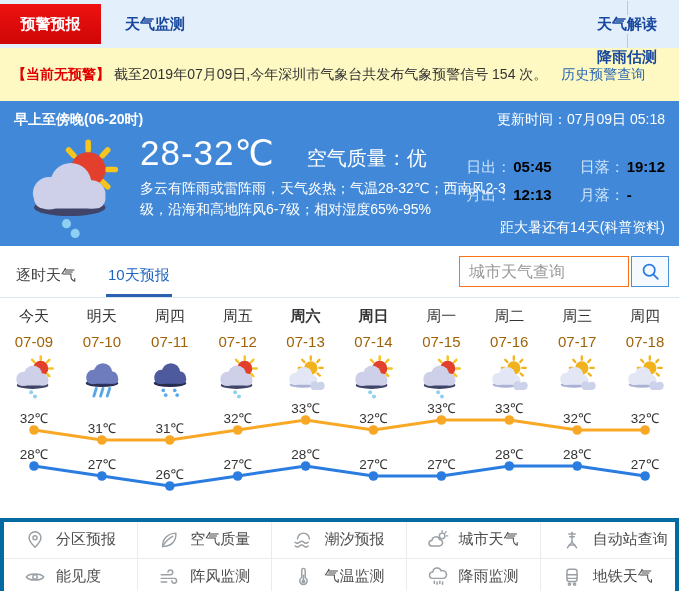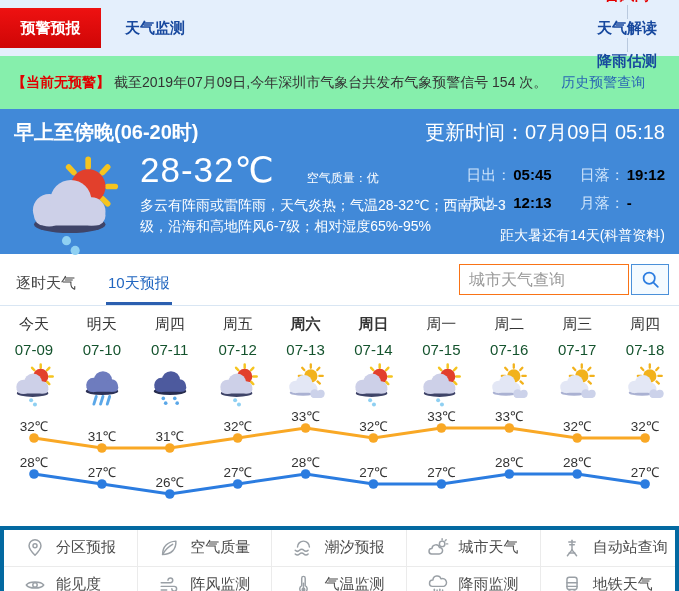--- a/index.html
+++ b/index.html
@@ -1,43 +1,43 @@
 <!DOCTYPE html>
 <html><head>
 <meta charset="utf-8">
 <style>
   * { margin:0; padding:0; box-sizing:border-box; }
   body { width:679px; height:591px; font-family:"Liberation Sans","DejaVu Sans",sans-serif; background:#fff; overflow:hidden; }
   .page { width:679px; height:591px; position:relative; background:#fff; }
 
   
-  .topnav { height:56px; background:#e4effc; display:flex; align-items:center; }
+  .topnav { height:48px; background:#e4effc; display:flex; align-items:center; }
   .nav-tab-active { width:101px; height:40px; background:linear-gradient(#ee1111,#cf0606); color:#fff; font-size:15px; font-weight:bold; display:flex; align-items:center; justify-content:center; cursor:pointer; }
   .nav-tab { margin-left:24px; color:#17489e; font-size:15px; font-weight:bold; cursor:pointer; }
   .nav-right { margin-left:auto; display:flex; align-items:center; margin-right:12px;flex-direction:column; }
   .nav-link { color:#17489e; font-size:15px; font-weight:bold; cursor:pointer; margin:0 10px; }
   .nav-link.red { color:#e40000; }
   .nav-divider { width:1px; height:14px; background:#b9c9de; }
 
   
-  .alertbar { height:53px; background:#86efac; display:flex; align-items:center; padding-left:12px; font-size:14px; }
+  .alertbar { height:53px; background:#fef9c3; display:flex; align-items:center; padding-left:12px; font-size:14px; }
   .alert-badge { color:#e10000; font-weight:bold; }
   .alert-text { color:#333; margin-left:4px; }
   .alert-link { color:#2a66b3; margin-left:14px; cursor:pointer; }
 
   
   .panel { height:145px; background:#4189d8; color:#fff; position:relative; padding:10px 14px 0 14px; }
-  .panel-head { display:flex; justify-content:space-between; font-size:20px; }
+  .panel-head { display:flex; justify-content:space-between; font-size:14px; }
   .panel-period { font-weight:bold; }
   .panel-body { display:flex; margin-top:4px; }
   .hero-icon { width:118px; display:flex; justify-content:center; align-items:flex-start; padding-top:6px; }
   .panel-mid { margin-left:8px; }
   .temp-row { display:flex; align-items:baseline; }
   .temp-big { font-size:35px; letter-spacing:1px; }
-  .air-quality { font-size:12px; margin-left:32px; }
+  .air-quality { font-size:20px; margin-left:32px; }
   .panel-desc { margin-top:5px; font-size:14px; line-height:21px; width:372px; }
   .astro { position:absolute; right:14px; top:57px; display:grid; grid-template-columns:auto auto; column-gap:28px; row-gap:9px; font-size:15px; }
   .astro-label { color:#cde3fa; }
   .astro-value { color:#000000; font-weight:bold; margin-left:2px; }
   .countdown { position:absolute; right:14px; bottom:9px; font-size:14px; }
 
   
   .tabbar { height:52px; display:flex; align-items:flex-end; border-bottom:1px solid #d9e6f3; position:relative; }
   .ftab { font-size:15px; color:#454545; padding:0 2px 12px 2px; margin-left:14px; cursor:pointer; }
   .ftab.active { color:#2166c0; margin-left:28px; border-bottom:3px solid #2b5fb0; padding-bottom:9px; }
@@ -45,21 +45,21 @@
   .search-input { width:170px; height:31px; border:1px solid #f97316; font-size:16px; padding:0 9px; color:#333; outline:none; }
   .search-input::placeholder { color:#9a9a9a; }
   .search-btn { width:38px; height:31px; margin-left:2px; border:1px solid #4a90d9; background:#f4faff; display:flex; align-items:center; justify-content:center; cursor:pointer; }
 
   
   .forecast { height:220px; position:relative; }
   .days-row { display:grid; grid-template-columns:repeat(10,1fr); text-align:center; }
   .day-col { cursor:pointer; }
   .day-name { font-size:15px; color:#333; margin-top:9px; }
   .day-name.bold { font-weight:bold; }
-  .day-date { font-size:15px; color:#14532d; margin-top:7px; }
+  .day-date { font-size:15px; color:#a16207; margin-top:7px; }
   .day-icon { margin-top:5px; height:48px; display:flex; justify-content:center; }
   .chart-wrap { position:absolute; left:0; top:105px; width:679px; height:115px; }
 
   
   .quick-grid { height:81px; display:grid; grid-template-columns:repeat(5,1fr); grid-template-rows:1fr 1fr; border:4px solid #0369a1; }
   .ql-cell { display:flex; align-items:center; padding-left:20px; border-right:1px solid #ebebeb; border-bottom:1px solid #ebebeb; cursor:pointer; }
   .ql-cell:nth-child(5n) { border-right:none; }
   .ql-cell:nth-child(n+6) { border-bottom:none; }
   .ql-label { font-size:15px; color:#4d4d4d; margin-left:10px; }
   .ql-ico { width:22px; height:22px; display:flex; align-items:center; }

